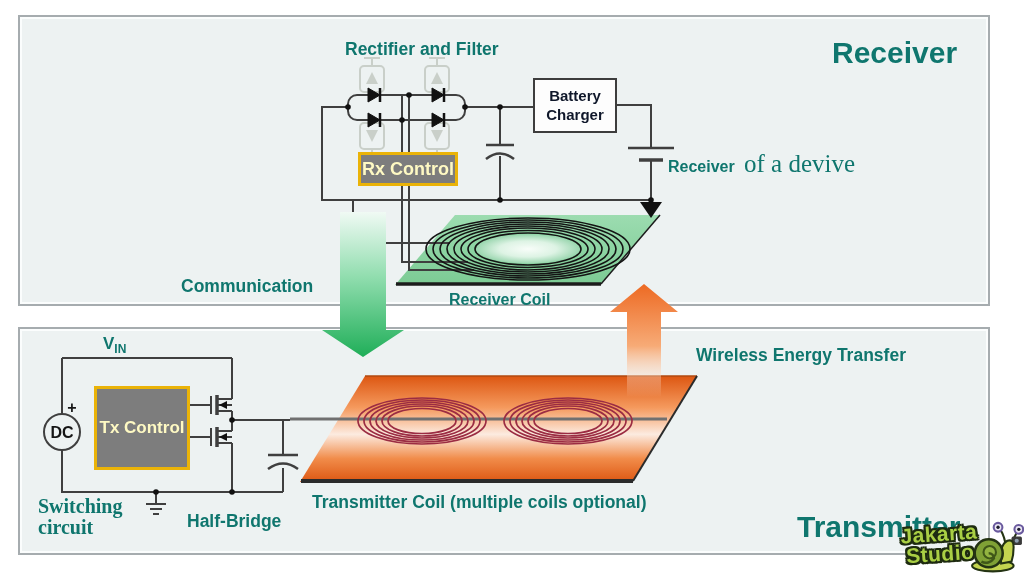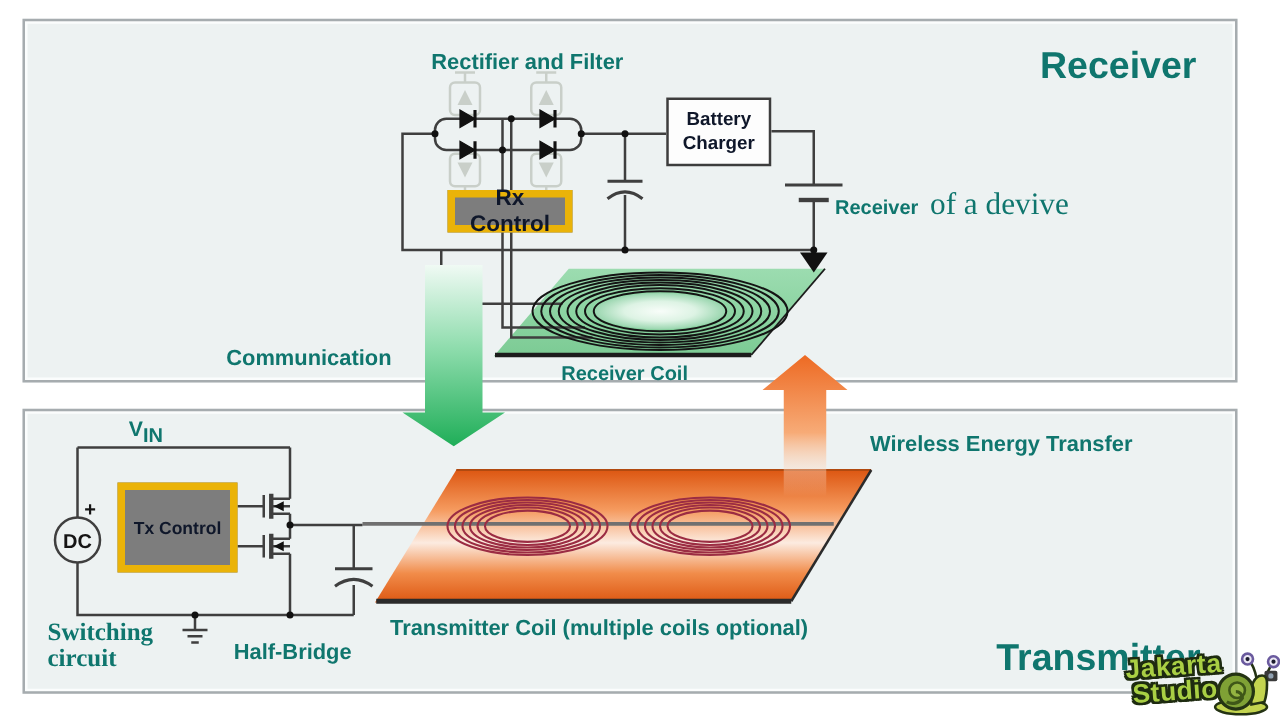--- a/index.html
+++ b/index.html
@@ -8,21 +8,21 @@
   .panel{position:absolute;box-sizing:border-box;background:#edf2f2;
          border:2px solid #a6acaf;box-shadow:inset 0 0 0 2px #fbfdfd;}
   #panel-receiver{left:18px;top:15px;width:972px;height:291px;}
   #panel-transmitter{left:18px;top:327px;width:972px;height:228px;}
   svg.overlay{position:absolute;left:0;top:0;}
   .lbl{position:absolute;font-weight:bold;color:#0f766e;white-space:nowrap;}
   .serif{font-family:"Liberation Serif",serif;}
   .title{font-size:30px;letter-spacing:0px;}
   .box{position:absolute;box-sizing:border-box;display:flex;align-items:center;
        justify-content:center;text-align:center;font-weight:bold;}
-  .graybox{background:#7d7d7d;color:#0f172a;border:6px solid #eab308;}
+  .graybox{background:#7d7d7d;color:#fef9c3;border:3px solid #eab308;}
   .whitebox{background:#fdfdfd;color:#0f172a;border:2px solid #3d3d3d;line-height:1.25;}
   #watermark{position:absolute;left:901px;top:524px;transform:rotate(-4deg);
              text-align:center;line-height:0.95;font-weight:bold;font-size:21px;
              color:#a9cf44;letter-spacing:0.5px;
              text-shadow:-2px -2px 0 #1e2b10,2px -2px 0 #1e2b10,-2px 2px 0 #1e2b10,
                          2px 2px 0 #1e2b10,0 -2px 0 #1e2b10,0 2px 0 #1e2b10,
                          -2px 0 0 #1e2b10,2px 0 0 #1e2b10;}
   #snail{position:absolute;left:970px;top:520px;}
 </style>
 </head>
@@ -197,24 +197,24 @@
   <div class="box graybox" style="left:358px;top:152px;width:100px;height:34px;font-size:18px;">Rx Control</div>
 
   <div class="lbl" style="left:668px;top:158px;font-size:16px;">Receiver</div>
   <div class="lbl serif" style="left:744px;top:150px;font-size:25px;font-weight:normal;">of a devive</div>
 
   <div class="lbl" style="left:449px;top:291px;font-size:16px;">Receiver Coil</div>
   <div class="lbl" style="left:181px;top:276px;font-size:17.5px;">Communication</div>
   <div class="lbl" style="left:696px;top:345px;font-size:17.5px;">Wireless Energy Transfer</div>
 
   <div class="lbl" style="left:103px;top:334px;font-size:17px;">
-    <span>V</span><sub style="font-size:16px;">IN</sub>
+    <span>V</span><sub style="font-size:12px;">IN</sub>
   </div>
 
-  <div class="box graybox" style="left:94px;top:386px;width:96px;height:72px;font-size:14px;">Tx Control</div>
+  <div class="box graybox" style="left:94px;top:386px;width:96px;height:84px;font-size:17px;">Tx Control</div>
 
   <div class="lbl serif" style="left:38px;top:496px;font-size:20px;line-height:1.05;">
     <div>Switching</div>
     <div>circuit</div>
   </div>
   <div class="lbl" style="left:187px;top:511px;font-size:17.5px;">Half-Bridge</div>
   <div class="lbl" style="left:312px;top:492px;font-size:17.5px;">Transmitter Coil (multiple coils optional)</div>
   <div class="lbl title" style="left:797px;top:510px;">Transmitter</div>
 
   <div id="watermark">

